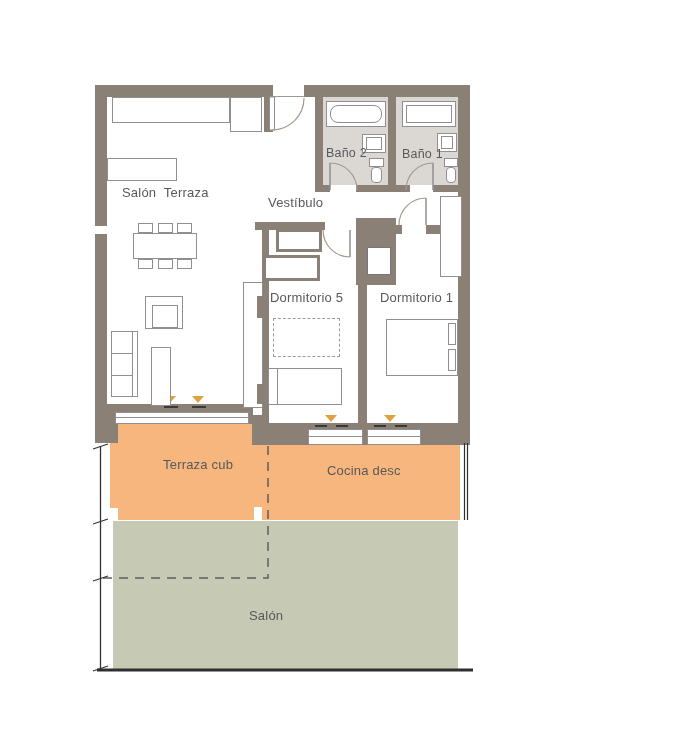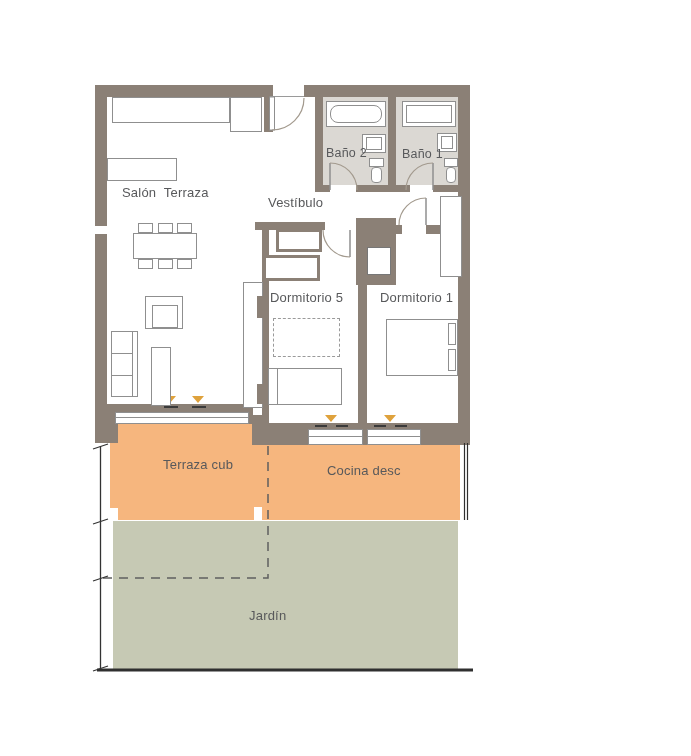--- a/index.html
+++ b/index.html
@@ -162,15 +162,15 @@
   </svg>
 
   <div class="lbl" style="left:122px;top:185px;word-spacing:4px;">Salón Terraza</div>
   <div class="lbl" style="left:268px;top:195px;">Vestíbulo</div>
   <div class="lbl lbl-sm" style="left:326px;top:146px;">Baño 2</div>
   <div class="lbl lbl-sm" style="left:402px;top:147px;">Baño 1</div>
   <div class="lbl" style="left:270px;top:290px;">Dormitorio 5</div>
   <div class="lbl" style="left:380px;top:290px;">Dormitorio 1</div>
   <div class="lbl" style="left:163px;top:457px;">Terraza cub</div>
   <div class="lbl" style="left:327px;top:463px;">Cocina desc</div>
-  <div class="lbl" style="left:249px;top:608px;">Jardín</div>
+  <div class="lbl" style="left:249px;top:608px;">Salón</div>
 
 </div>
 
 </body></html>

